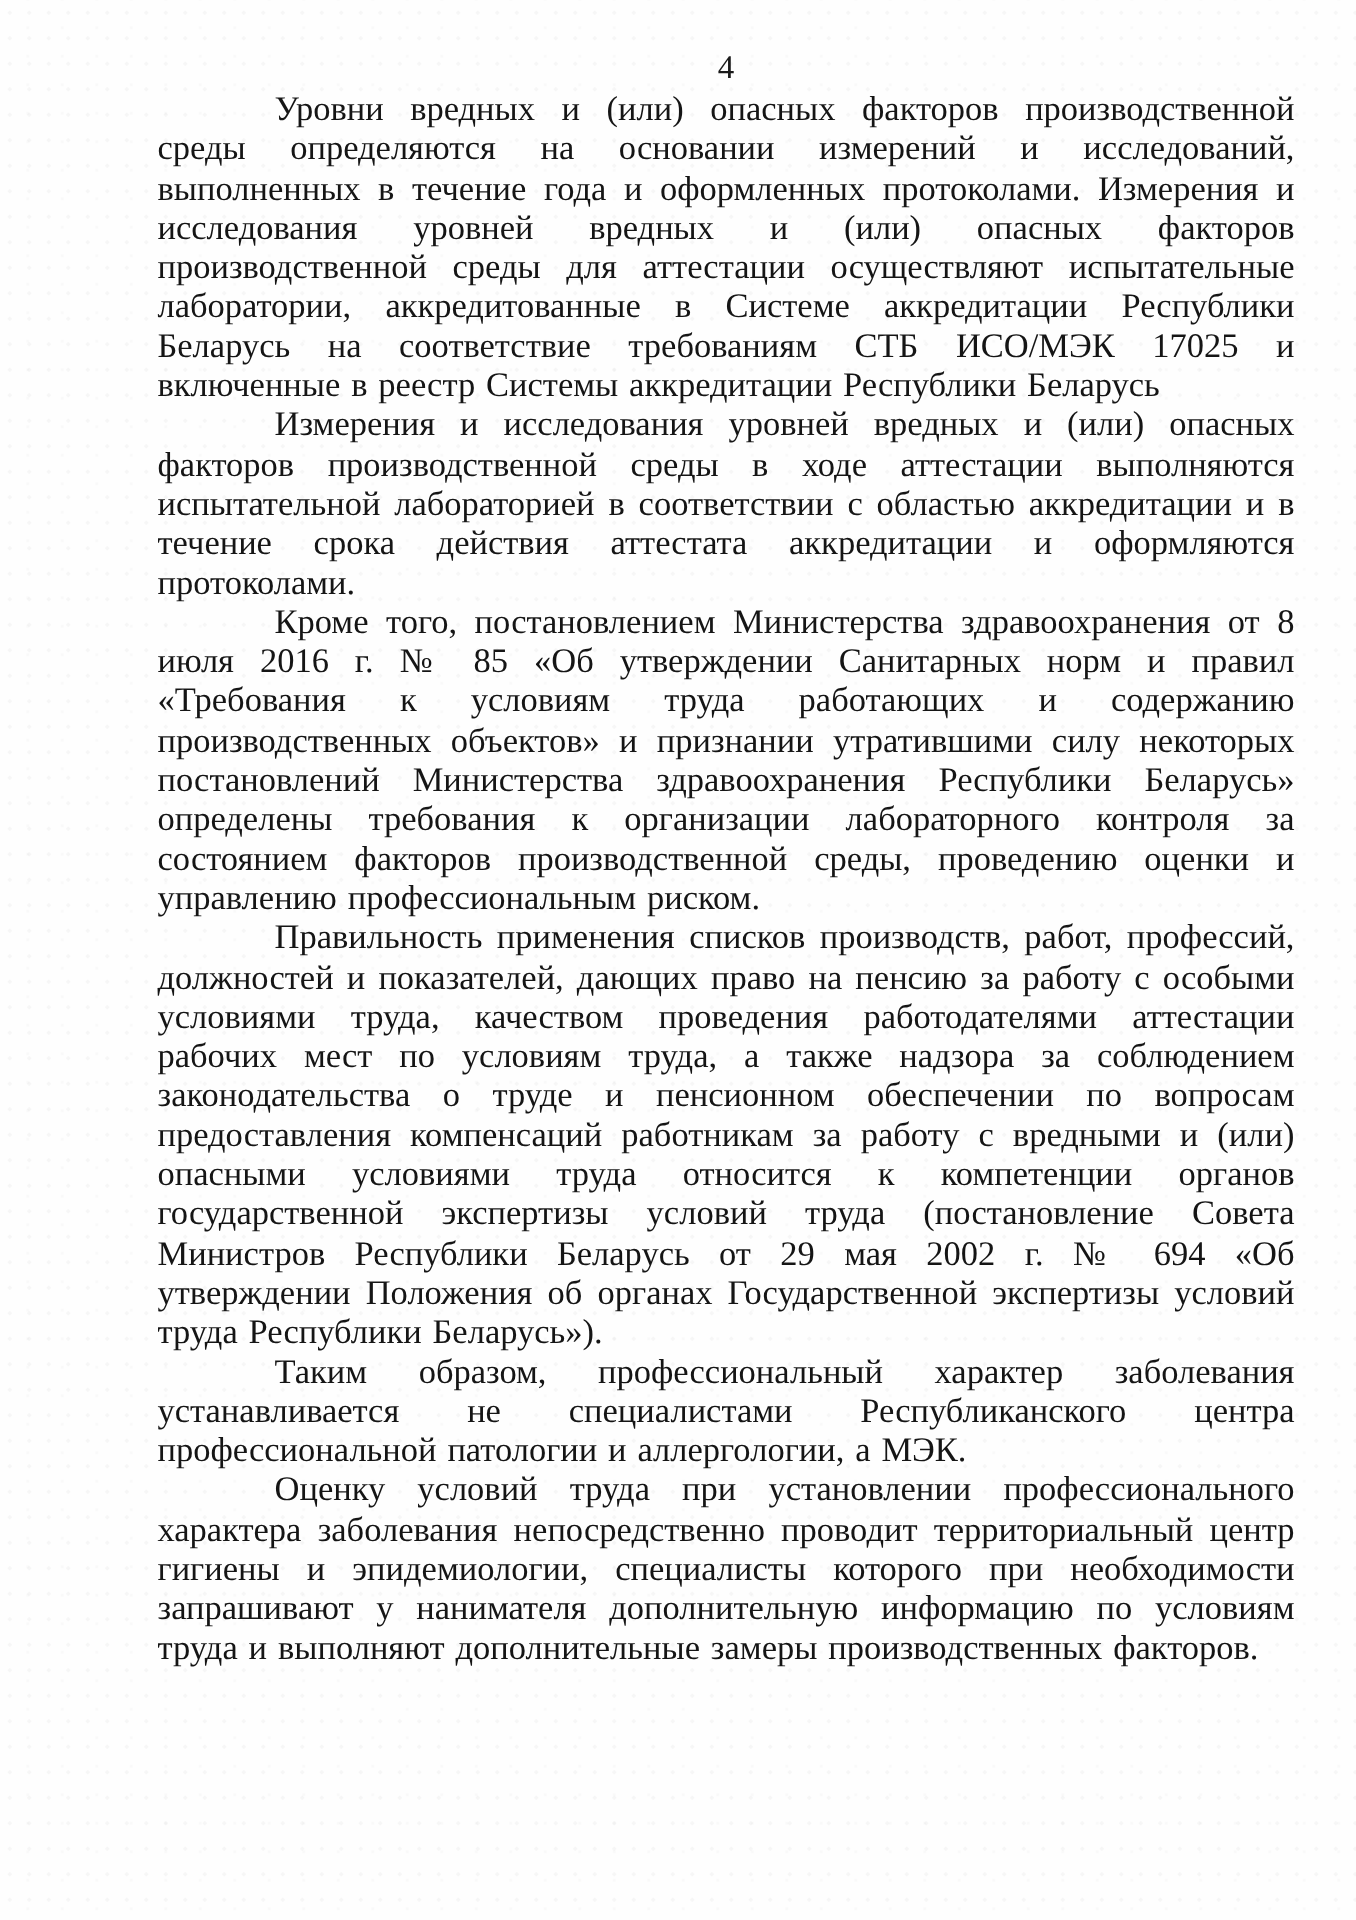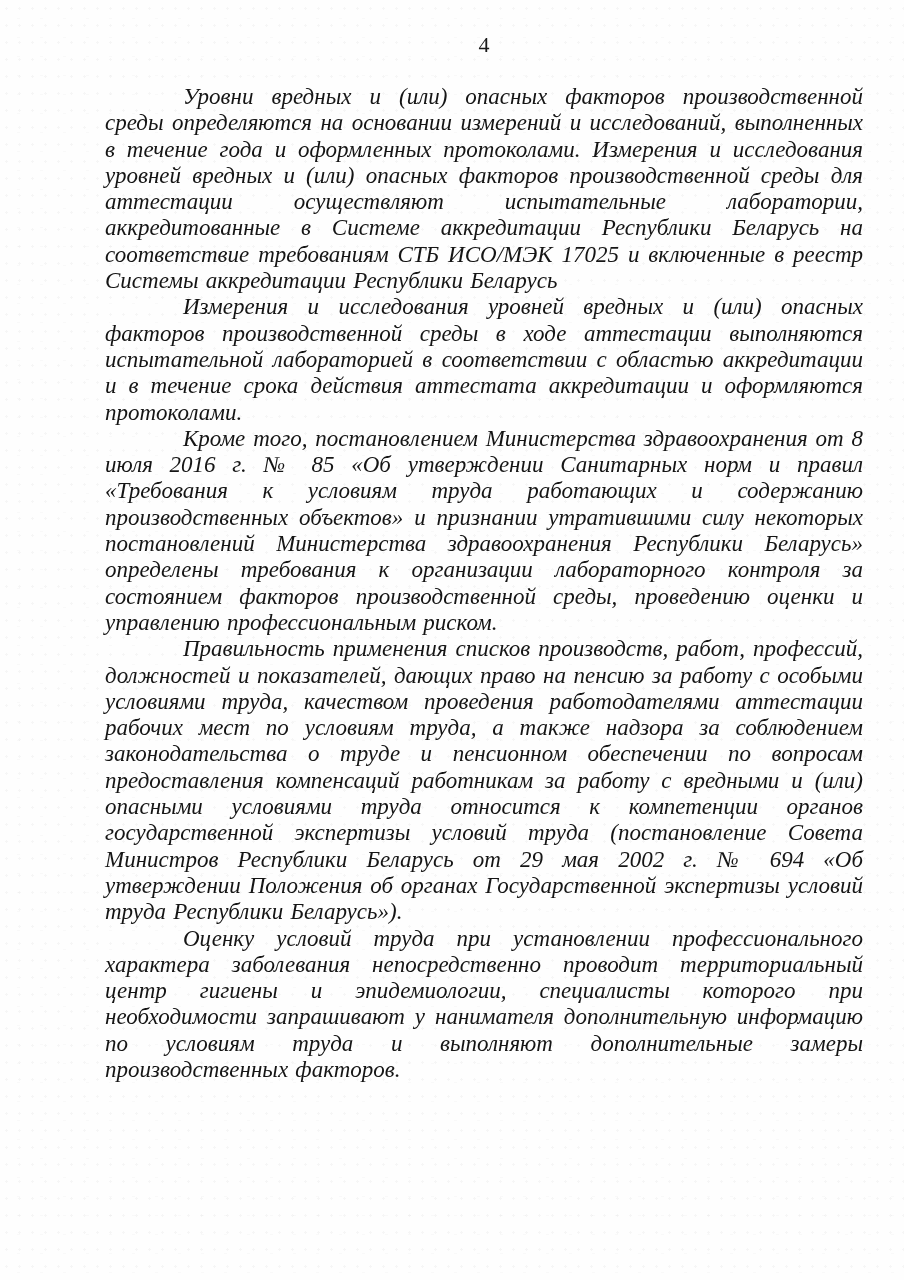--- a/index.html
+++ b/index.html
@@ -29,24 +29,23 @@
     top: 33px;
     left: 105px;
     width: 758px;
     text-align: center;
     font-size: 22px;
     line-height: 24px;
     color: #1a1a1a;
   }
   .content {
     position: absolute;
-    top: 84px;
+    top: 60px;
     left: 105px;
     width: 758px;
-    font-style: italic;
   }
   .content p {
     margin: 0;
     font-size: 23px;
     line-height: 26.3px;
     text-align: justify;
     text-indent: 78px;
     word-spacing: 1.5px;
     color: #151515;
   }
@@ -54,15 +53,16 @@
 </head>
 <body>
 
 <div class="page">
   <div class="page-number">4</div>
   <div class="content" id="content">
       <p>Уровни вредных и (или) опасных факторов производственной среды определяются на основании измерений и исследований, выполненных в течение года и оформленных протоколами. Измерения и исследования уровней вредных и (или) опасных факторов производственной среды для аттестации осуществляют испытательные лаборатории, аккредитованные в Системе аккредитации Республики Беларусь на соответствие требованиям СТБ ИСО/МЭК 17025 и включенные в реестр Системы аккредитации Республики Беларусь</p>
       <p>Измерения и исследования уровней вредных и (или) опасных факторов производственной среды в ходе аттестации выполняются испытательной лабораторией в соответствии с областью аккредитации и в течение срока действия аттестата аккредитации и оформляются протоколами.</p>
       <p>Кроме того, постановлением Министерства здравоохранения от 8 июля 2016 г. № 85 «Об утверждении Санитарных норм и правил «Требования к условиям труда работающих и содержанию производственных объектов» и признании утратившими силу некоторых постановлений Министерства здравоохранения Республики Беларусь» определены требования к организации лабораторного контроля за состоянием факторов производственной среды, проведению оценки и управлению профессиональным риском.</p>
       <p>Правильность применения списков производств, работ, профессий, должностей и показателей, дающих право на пенсию за работу с особыми условиями труда, качеством проведения работодателями аттестации рабочих мест по условиям труда, а также надзора за соблюдением законодательства о труде и пенсионном обеспечении по вопросам предоставления компенсаций работникам за работу с вредными и (или) опасными условиями труда относится к компетенции органов государственной экспертизы условий труда (постановление Совета Министров Республики Беларусь от 29 мая 2002 г. № 694 «Об утверждении Положения об органах Государственной экспертизы условий труда Республики Беларусь»).</p>
+      <p>Таким образом, профессиональный характер заболевания устанавливается не специалистами Республиканского центра профессиональной патологии и аллергологии, а МЭК.</p>
       <p>Оценку условий труда при установлении профессионального характера заболевания непосредственно проводит территориальный центр гигиены и эпидемиологии, специалисты которого при необходимости запрашивают у нанимателя дополнительную информацию по условиям труда и выполняют дополнительные замеры производственных факторов.</p>
     </div>
 </div>
 
 </body></html>

